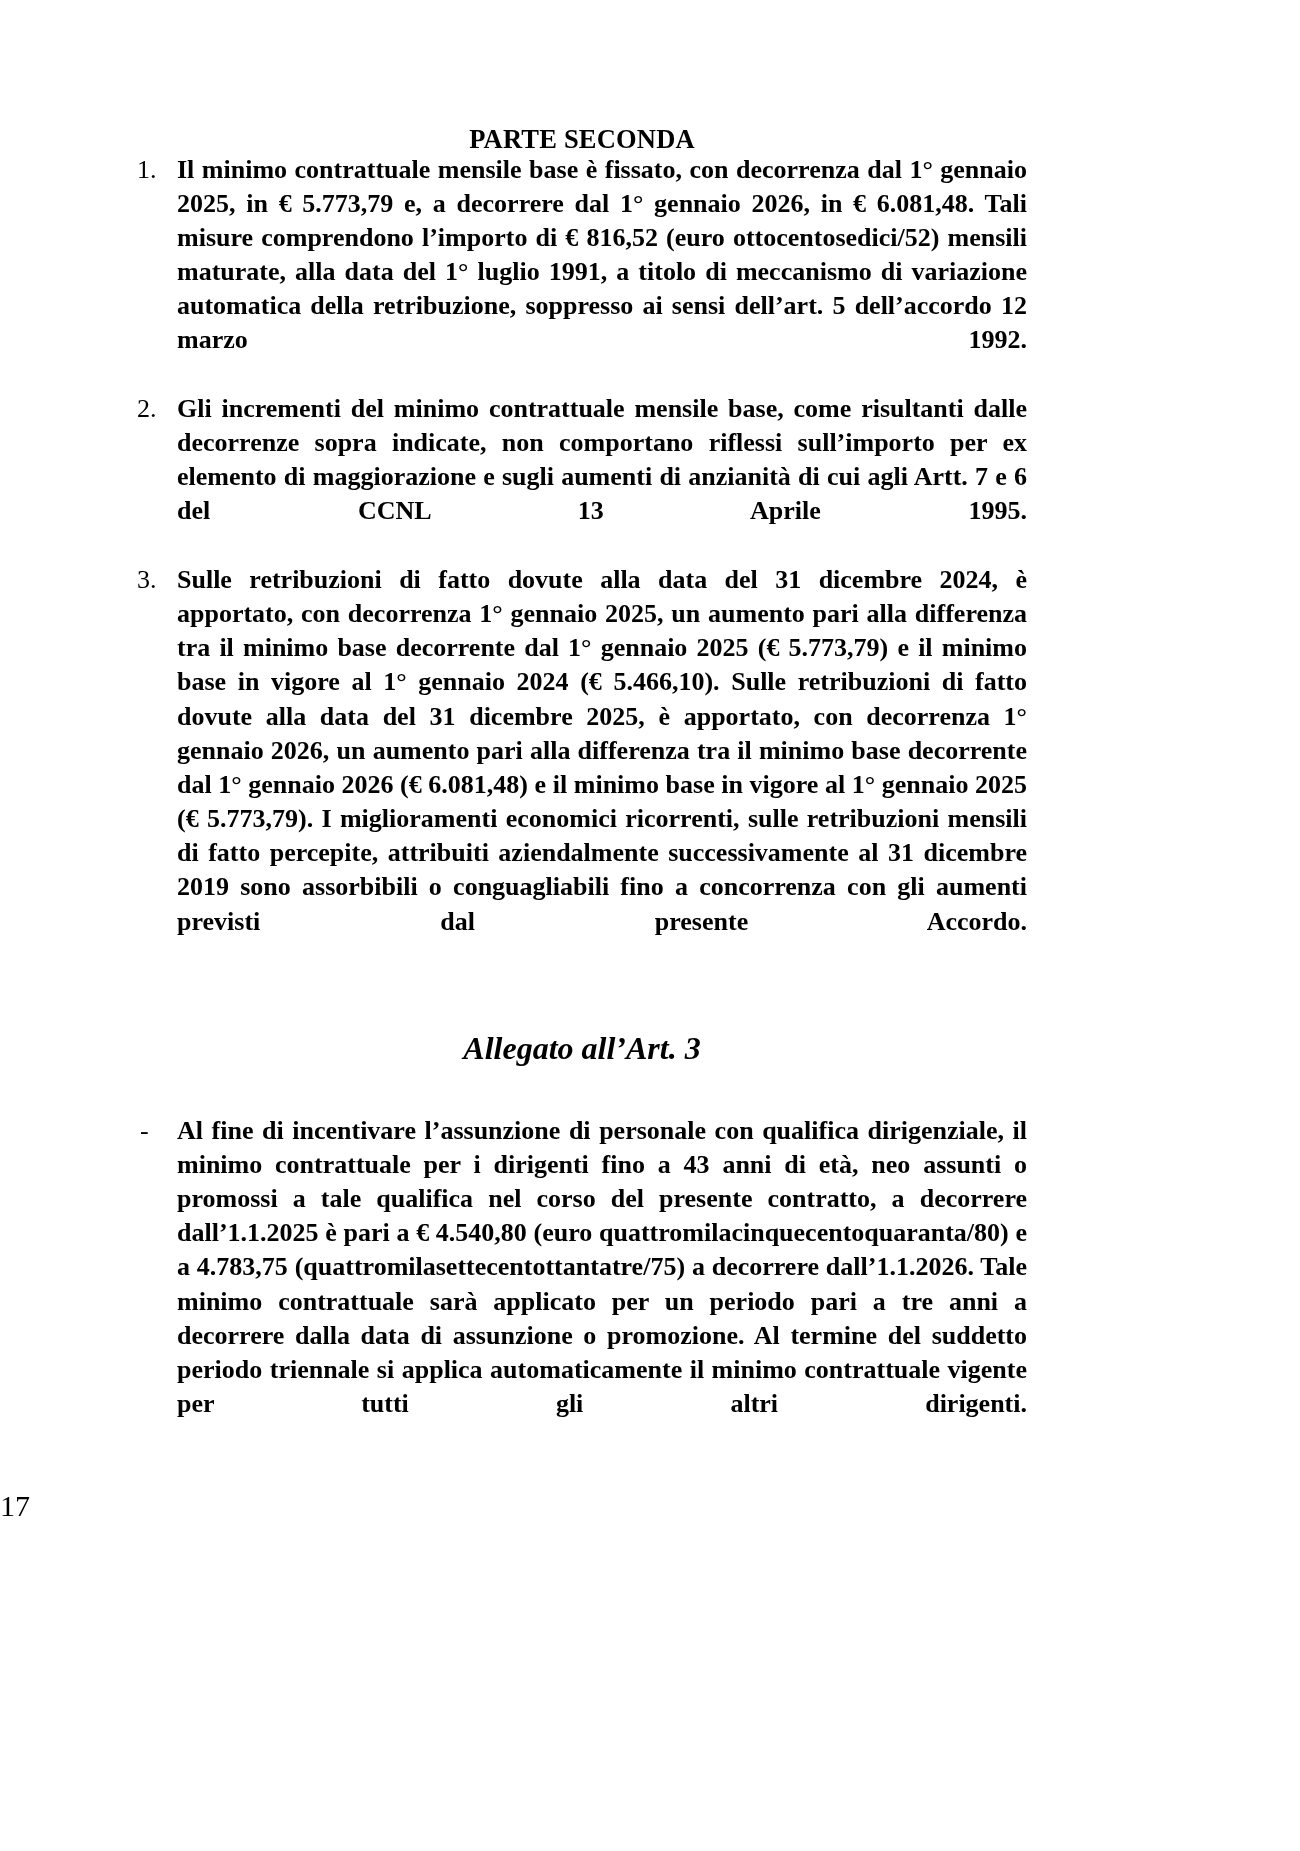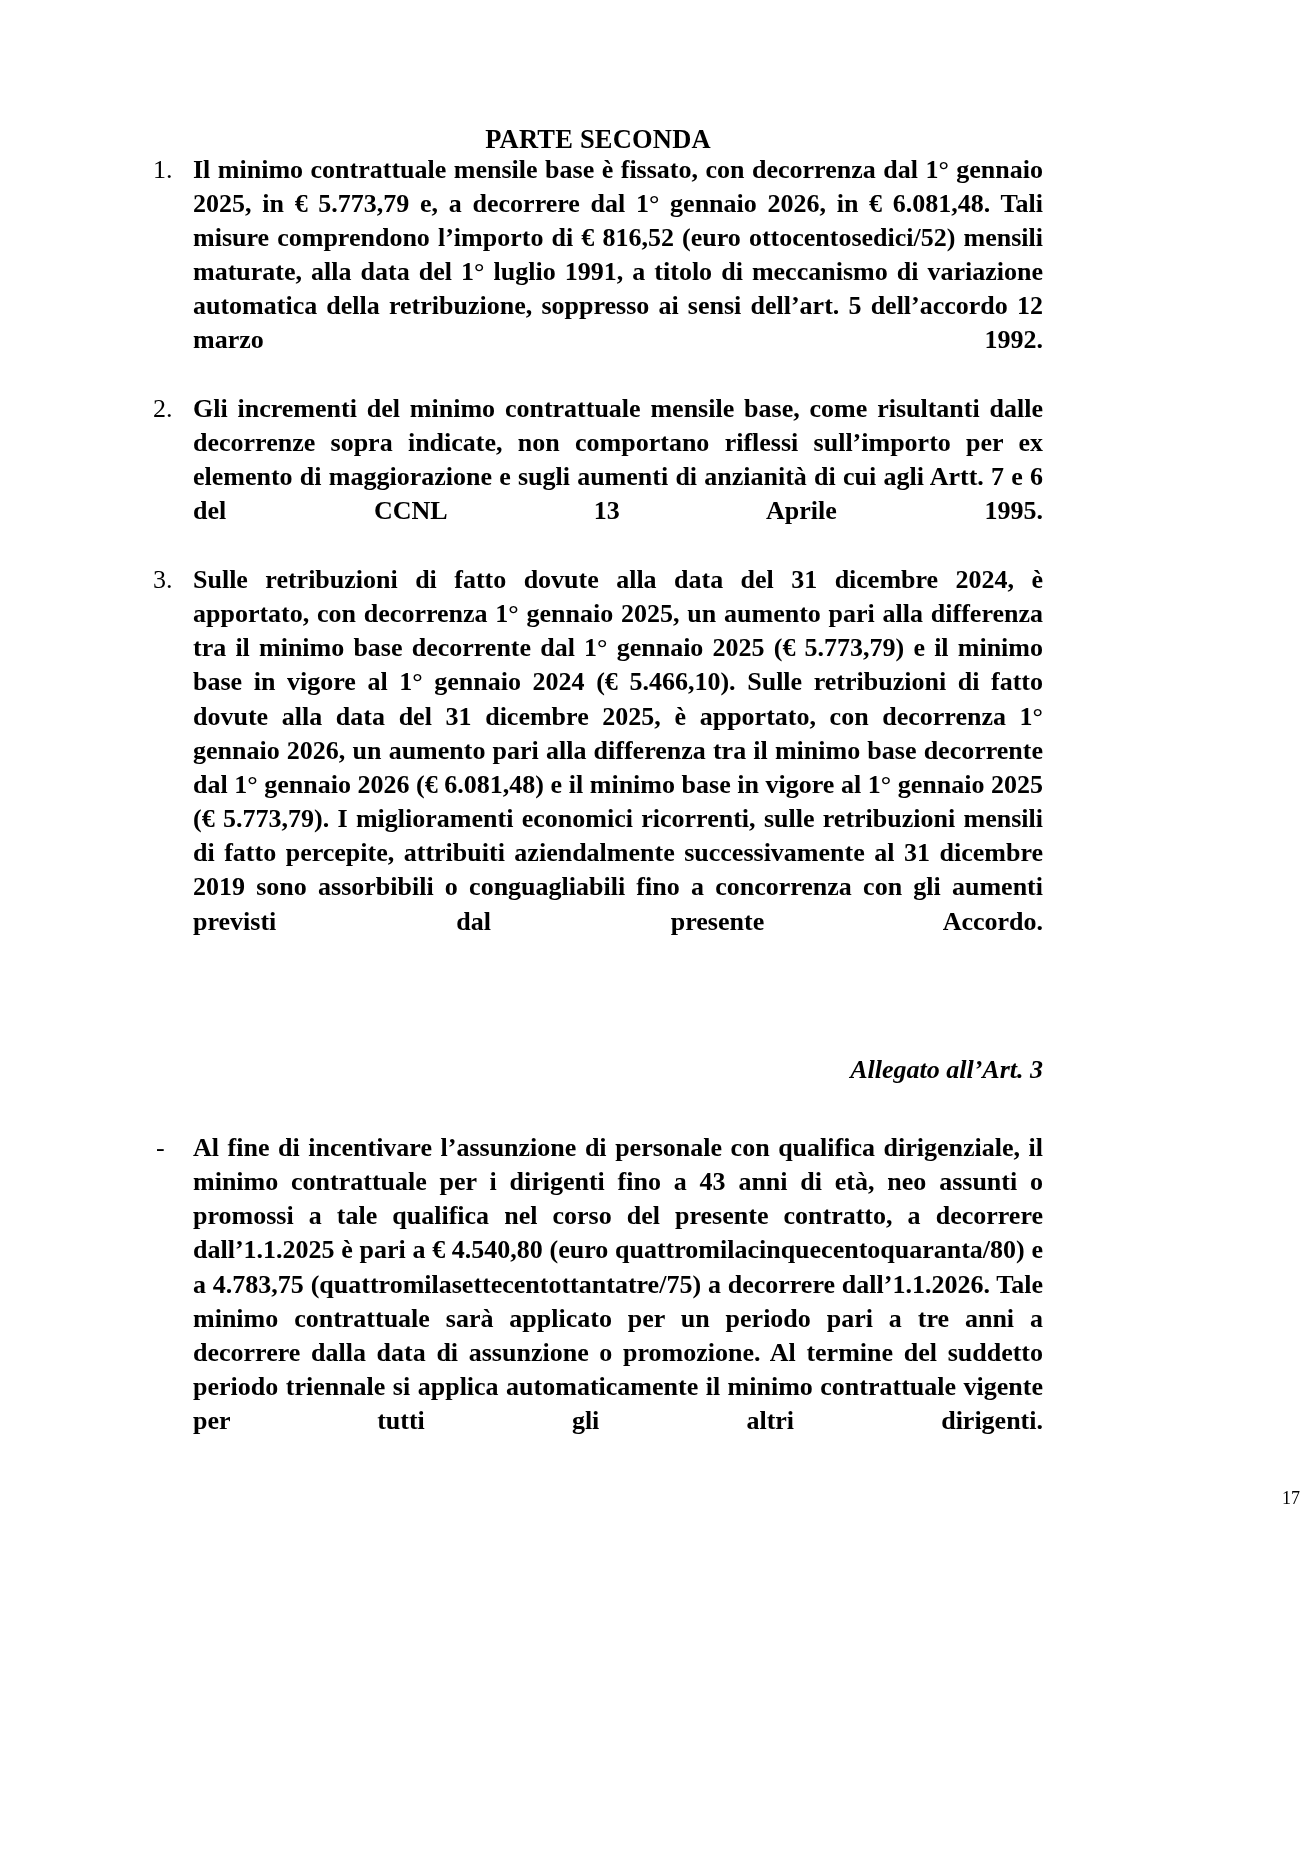--- a/index.html
+++ b/index.html
@@ -17,21 +17,21 @@
     position: relative;
     width: 1300px;
     height: 1851px;
     margin: 0 auto;
     background: #ffffff;
     box-sizing: border-box;
     overflow: hidden;
   }
   .content {
     position: absolute;
-    left: 153px;
+    left: 137px;
     top: 126px;
     width: 890px;
   }
 
   
   .doc-title {
     text-align: center;
     font-weight: bold;
     font-size: 26.5px;
     line-height: 1.0;
@@ -90,24 +90,24 @@
   ol.clauses > li .clause-text::after {
     content: "";
     display: inline-block;
     width: 100%;
   }
 
   
   .allegato-head {
     font-weight: bold;
     font-style: italic;
-    font-size: 26px;
+    font-size: 32px;
     line-height: 1.3;
-    margin: 80px 0 0 0;
-    text-align: right;
+    margin: 55px 0 0 0;
+    text-align: center;
   }
 
   ul.dash-list {
     list-style: none;
     margin: 44px 0 0 0;
     padding: 0;
   }
   ul.dash-list > li {
     position: relative;
     padding-left: 40px;
@@ -129,22 +129,22 @@
     display: inline-block;
     width: 100%;
   }
 
   
   .page-number {
     position: absolute;
     left: 0;
     right: 0;
     top: 1488px;
-    text-align: right;
-    font-size: 18px;
+    text-align: left;
+    font-size: 30px;
     line-height: 1.2;
   }
 </style>
 </head>
 <body>
 
 <div class="page">
   <div class="content">
 
     <h1 class="doc-title">PARTE SECONDA</h1>

